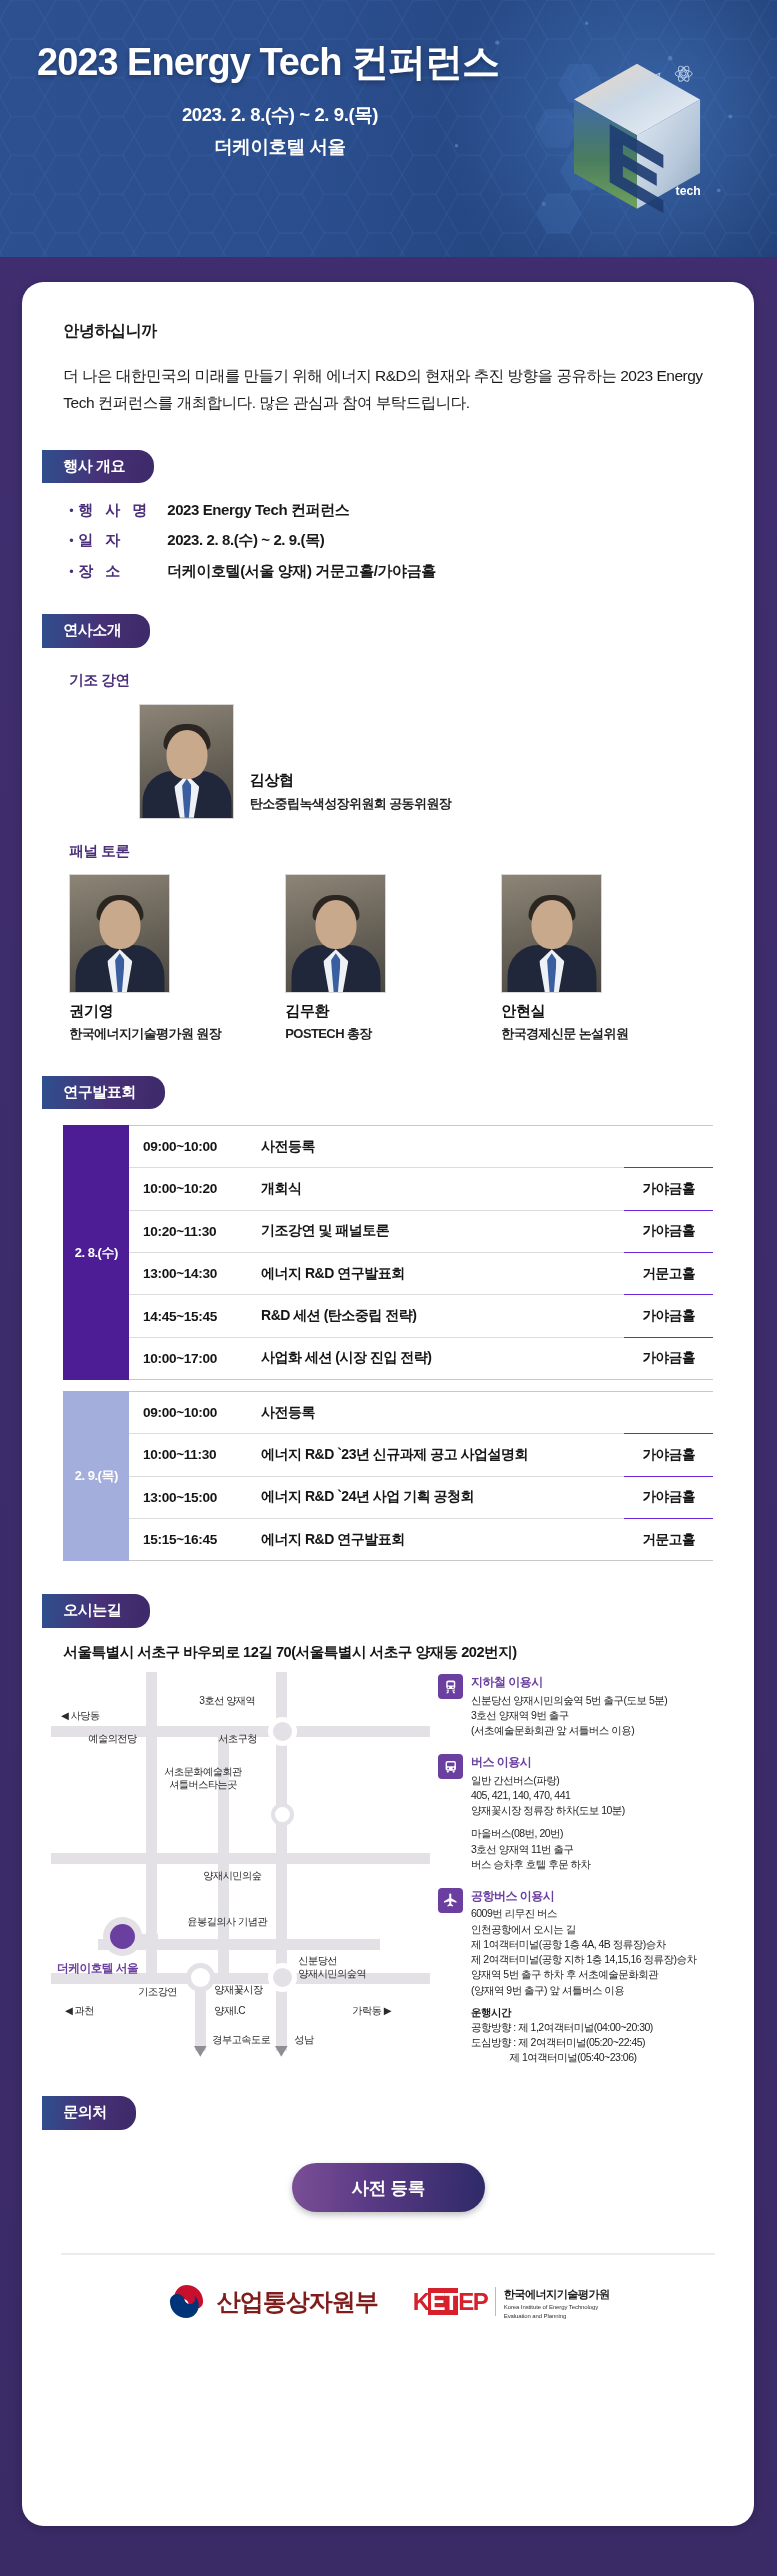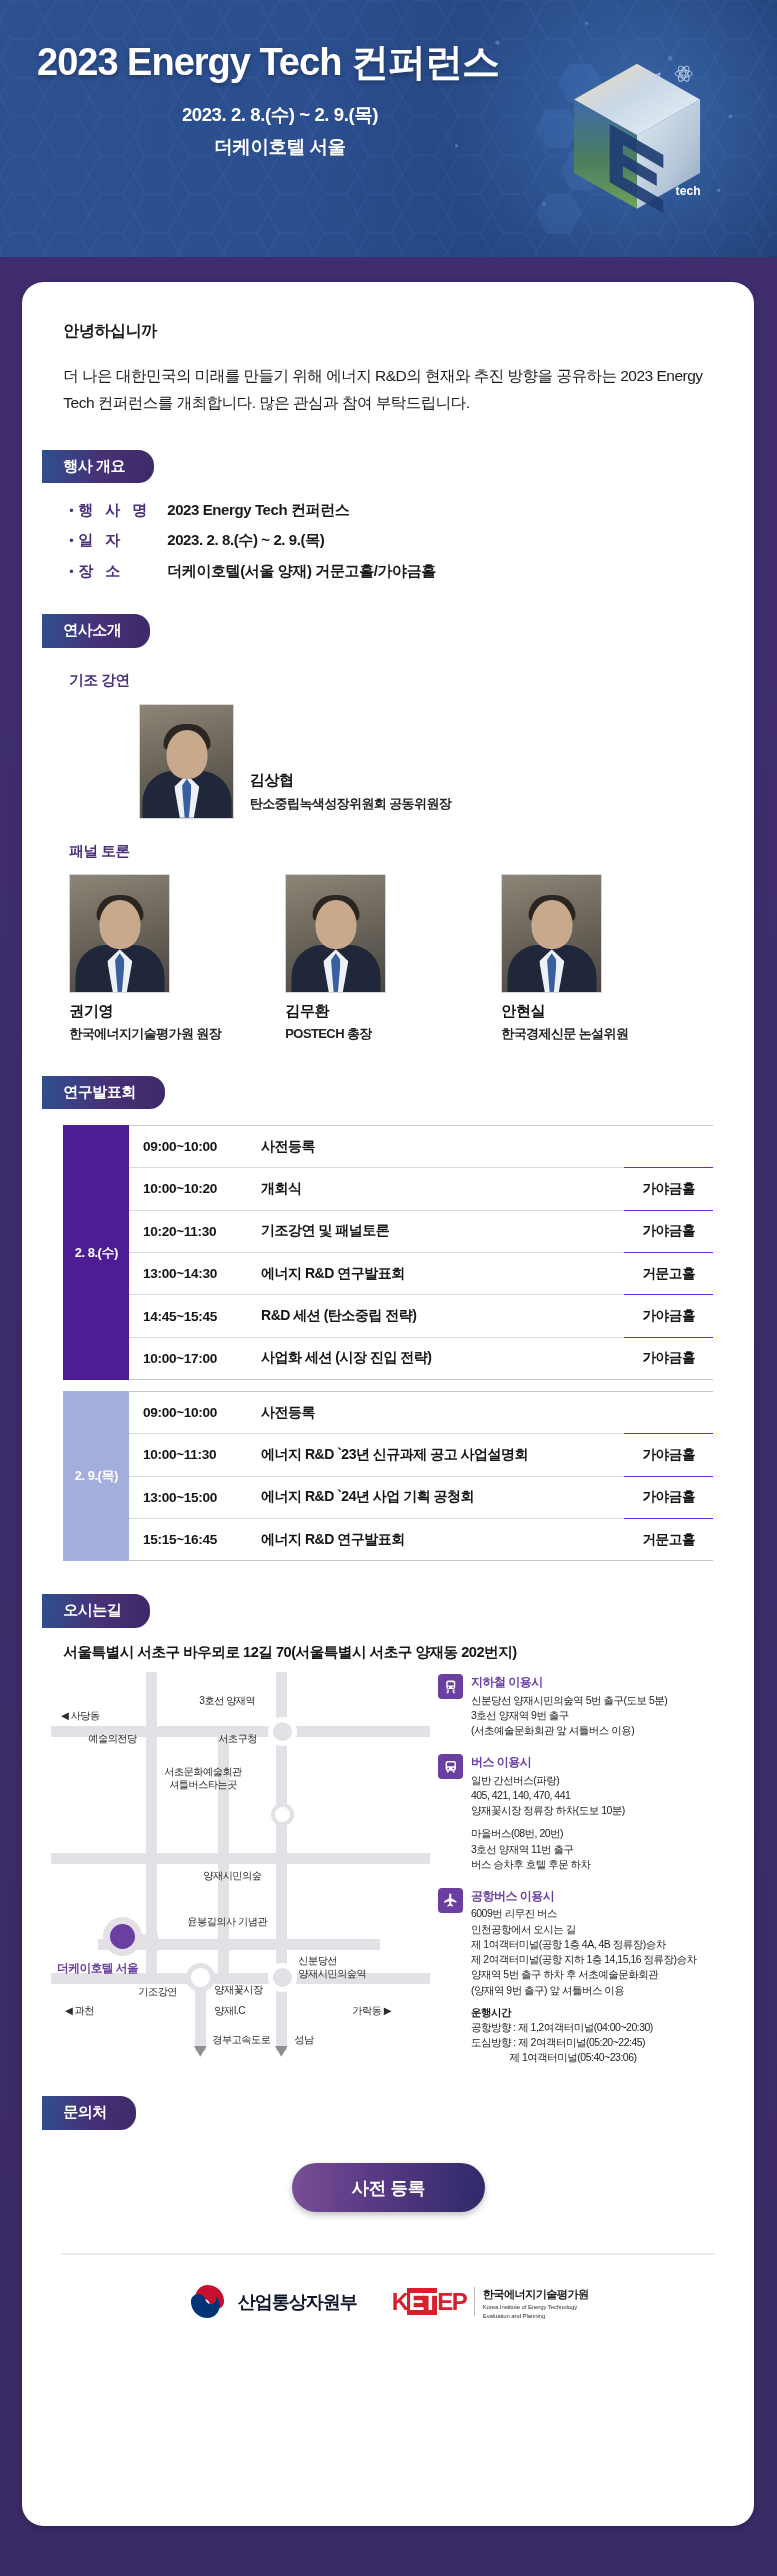--- a/index.html
+++ b/index.html
@@ -195,21 +195,21 @@
     color:#fff; font-size:17.5px; font-weight:bold; letter-spacing:-0.3px;
     padding:12.6px 60px; border:none; border-radius:25px;
     box-shadow:0 2.9px 6.8px rgba(0,0,0,.25);
     cursor:pointer;
   }
 
   
   .divider { margin:41px 39px 0 39px; height:1.9px; background:#ebebeb; }
   .logos { display:flex; justify-content:center; align-items:center; gap:35px; margin-top:27px; }
   .motie { display:flex; align-items:center; gap:10.7px; }
-  .motie-name { font-size:18px; font-weight:bold; color:#0f172a; letter-spacing:-1px; }
+  .motie-name { font-size:24px; font-weight:bold; color:#7f1d1d; letter-spacing:-1px; }
   .ketep { display:flex; align-items:center; gap:7.8px; }
   .ketep-mark {
     font-size:24px; font-weight:bold; color:#d6202b; letter-spacing:-1.5px;
     font-family:"Liberation Sans",sans-serif; position:relative;
   }
   .ketep-mark .boxed { background:#d6202b; color:#fff; padding:0 1px; }
   .ketep-bar { width:1px; height:29px; background:#bbb; }
   .ketep-ko { font-size:11.2px; font-weight:bold; color:#1a1a1a; letter-spacing:-0.6px; }
   .ketep-en { font-size:6px; color:#333; line-height:1.35; margin-top:1.9px; letter-spacing:-0.1px; }
 </style>

